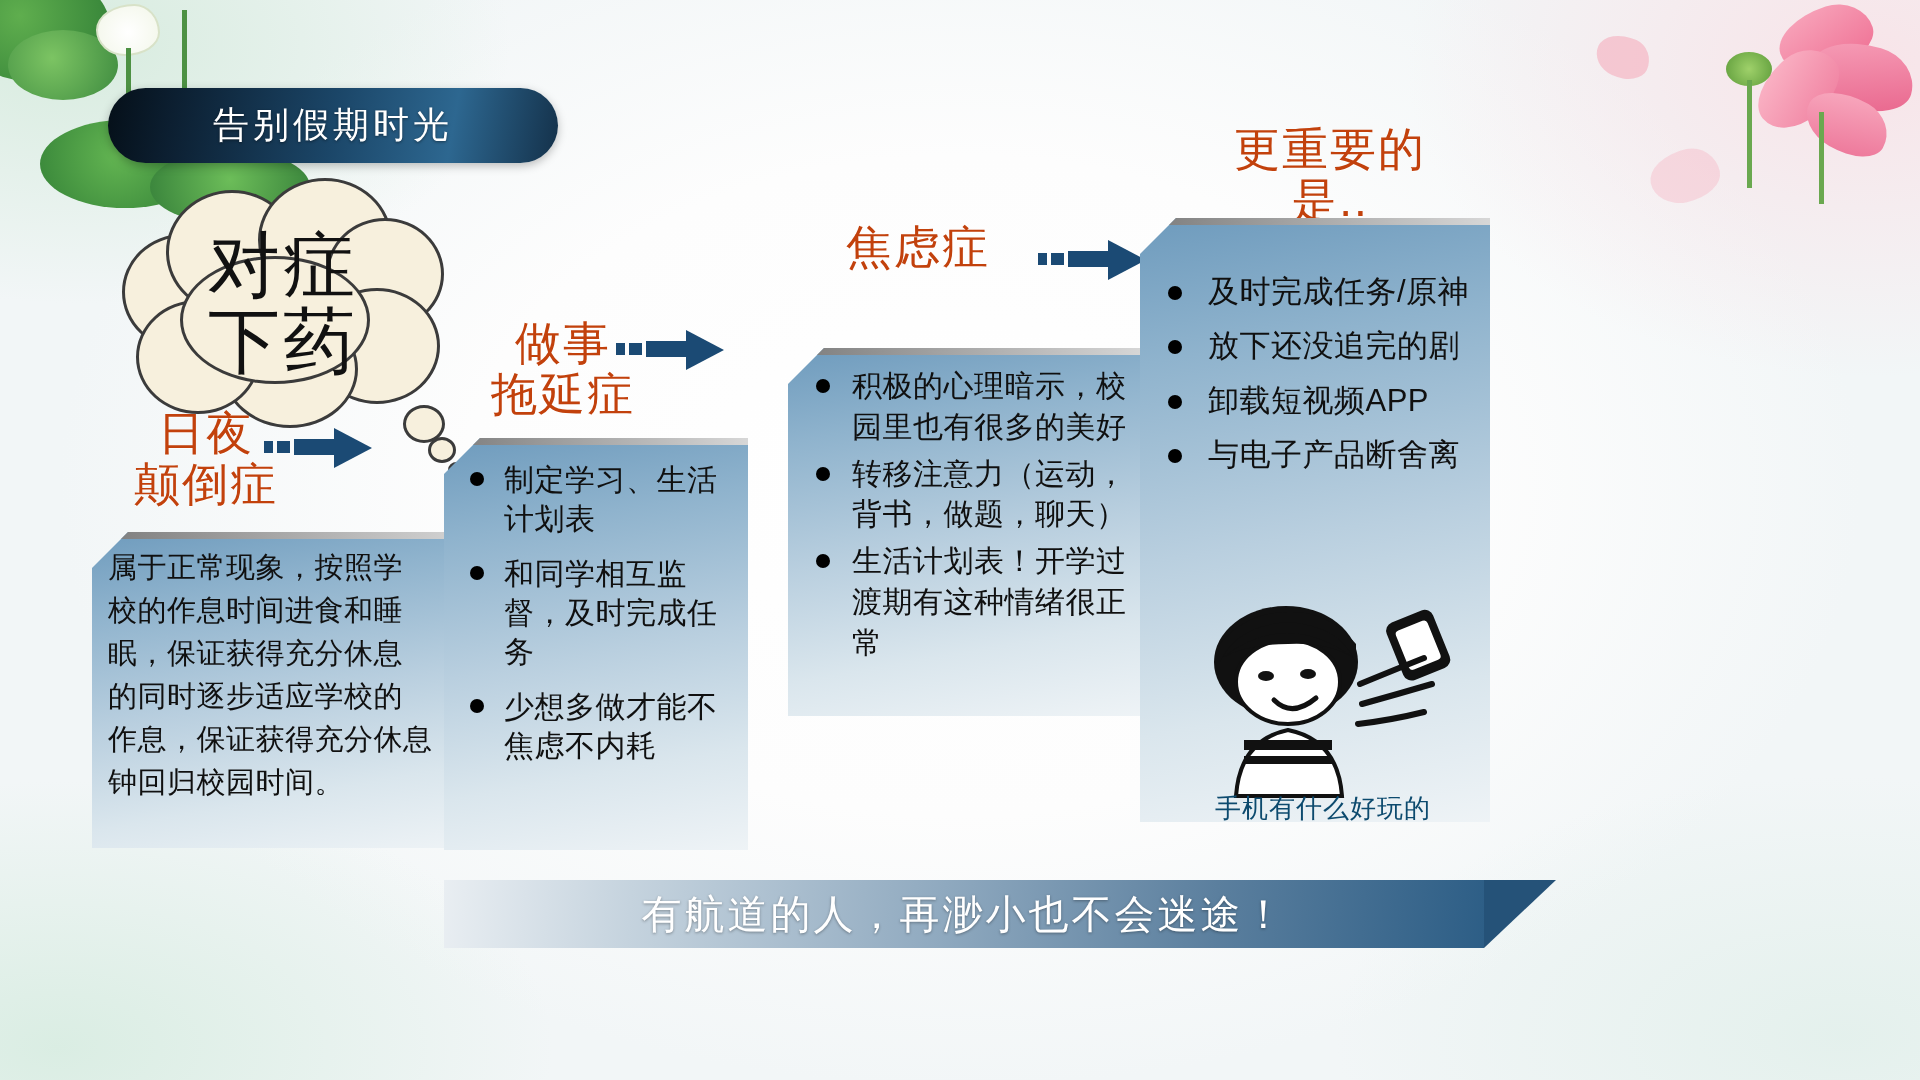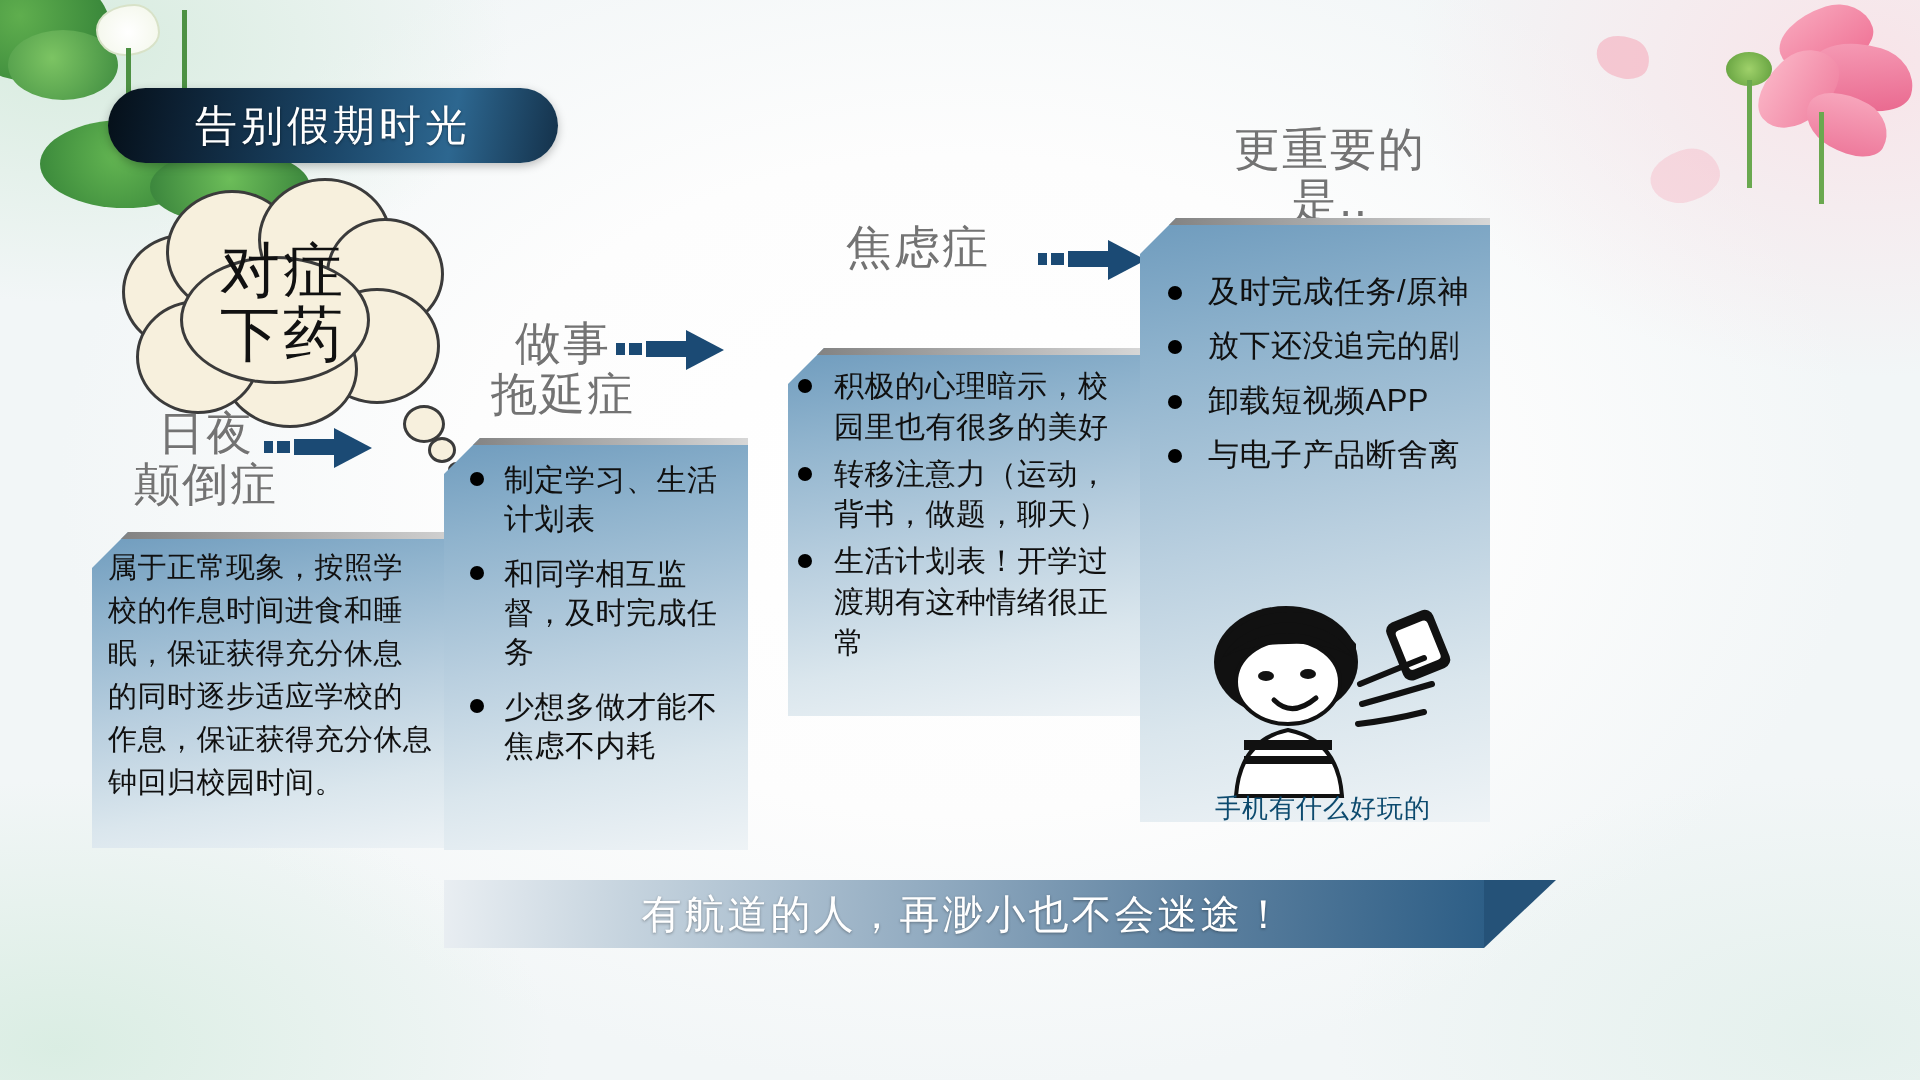--- a/index.html
+++ b/index.html
@@ -24,40 +24,40 @@
   
   .title-pill{
     position:absolute; left:108px; top:88px; width:450px; height:75px;
     border-radius:38px;
     background:linear-gradient(100deg,#06121d 0%,#0d2033 16%,#1d4straight 0%,#1d4a70 52%,#2f6891 78%,#16324b 100%);
     background:linear-gradient(100deg,#050f18 0%,#0c1f31 15%,#1b4668 50%,#2d6790 76%,#14314a 100%);
     box-shadow:0 3px 10px rgba(0,0,0,.25);
     display:flex; align-items:center; justify-content:center;
   }
   .title-pill span{
-    color:#ffffff; font-size:42px; letter-spacing:4px; font-weight:400;
+    color:#ffffff; font-size:36px; letter-spacing:4px; font-weight:400;
     text-shadow:0 1px 3px rgba(0,0,0,.45);
   }
 
   
   .cloud-wrap{ position:absolute; left:118px; top:178px; width:330px; height:250px; }
   .cloud-body{ position:absolute; inset:0; }
   .lobe{
     position:absolute; background:#f7f0dd; border:3px solid #3b3b3b; border-radius:50%;
   }
   .cloud-text{
     position:absolute; inset:0; display:flex; flex-direction:column;
     align-items:center; justify-content:center; z-index:5;
-    font-size:60px; line-height:1.06; color:#111; letter-spacing:3px;
+    font-size:72px; line-height:1.06; color:#111; letter-spacing:3px;
   }
   .tail{ position:absolute; background:#f7f0dd; border:3px solid #3b3b3b; border-radius:50%; }
 
   
   .stage-title{
-    position:absolute; color:#737373; font-size:46px; line-height:1.1;
+    position:absolute; color:#c2410c; font-size:46px; line-height:1.1;
     letter-spacing:2px; text-align:center; font-weight:400;
     text-shadow:0 1px 1px rgba(255,255,255,.8);
   }
   .panel{
     position:absolute; color:#101010;
     background:linear-gradient(170deg,#6e9bbd 0%,#8fb3cd 22%,#b9cfdf 52%,#dae6ed 78%,#eef3f6 100%);
     box-shadow:0 2px 6px rgba(0,0,0,.18);
   }
   .panel.notch{ clip-path:polygon(36px 0, 100% 0, 100% 100%, 0 100%, 0 36px); }
   .panel .topbar{
@@ -205,21 +205,21 @@
     <rect x="13" y="17" width="13" height="12" fill="#1b4a74"></rect>
     <rect x="30" y="15" width="46" height="16" fill="#1b4a74"></rect>
     <polygon points="70,4 108,24 70,44" fill="#1b4a74"></polygon>
   </svg>
 </div>
 
 <div class="stage-title" style="left:788px;top:222px;width:260px;">
   <div>焦虑症</div>
 </div>
 
-<div class="panel notch" style="left:788px;top:348px;width:356px;height:368px;">
+<div class="panel notch" style="left:788px;top:348px;width:356px;height:368px;padding-left:18px;">
   <div class="topbar"></div>
   <div class="panel-inner" style="padding:18px 8px 10px 6px;">
     <ul class="bullets tight">
       <li>积极的心理暗示，校园里也有很多的美好</li>
       <li>转移注意力（运动，背书，做题，聊天）</li>
       <li>生活计划表！开学过渡期有这种情绪很正常</li>
     </ul>
   </div>
 </div>
 

